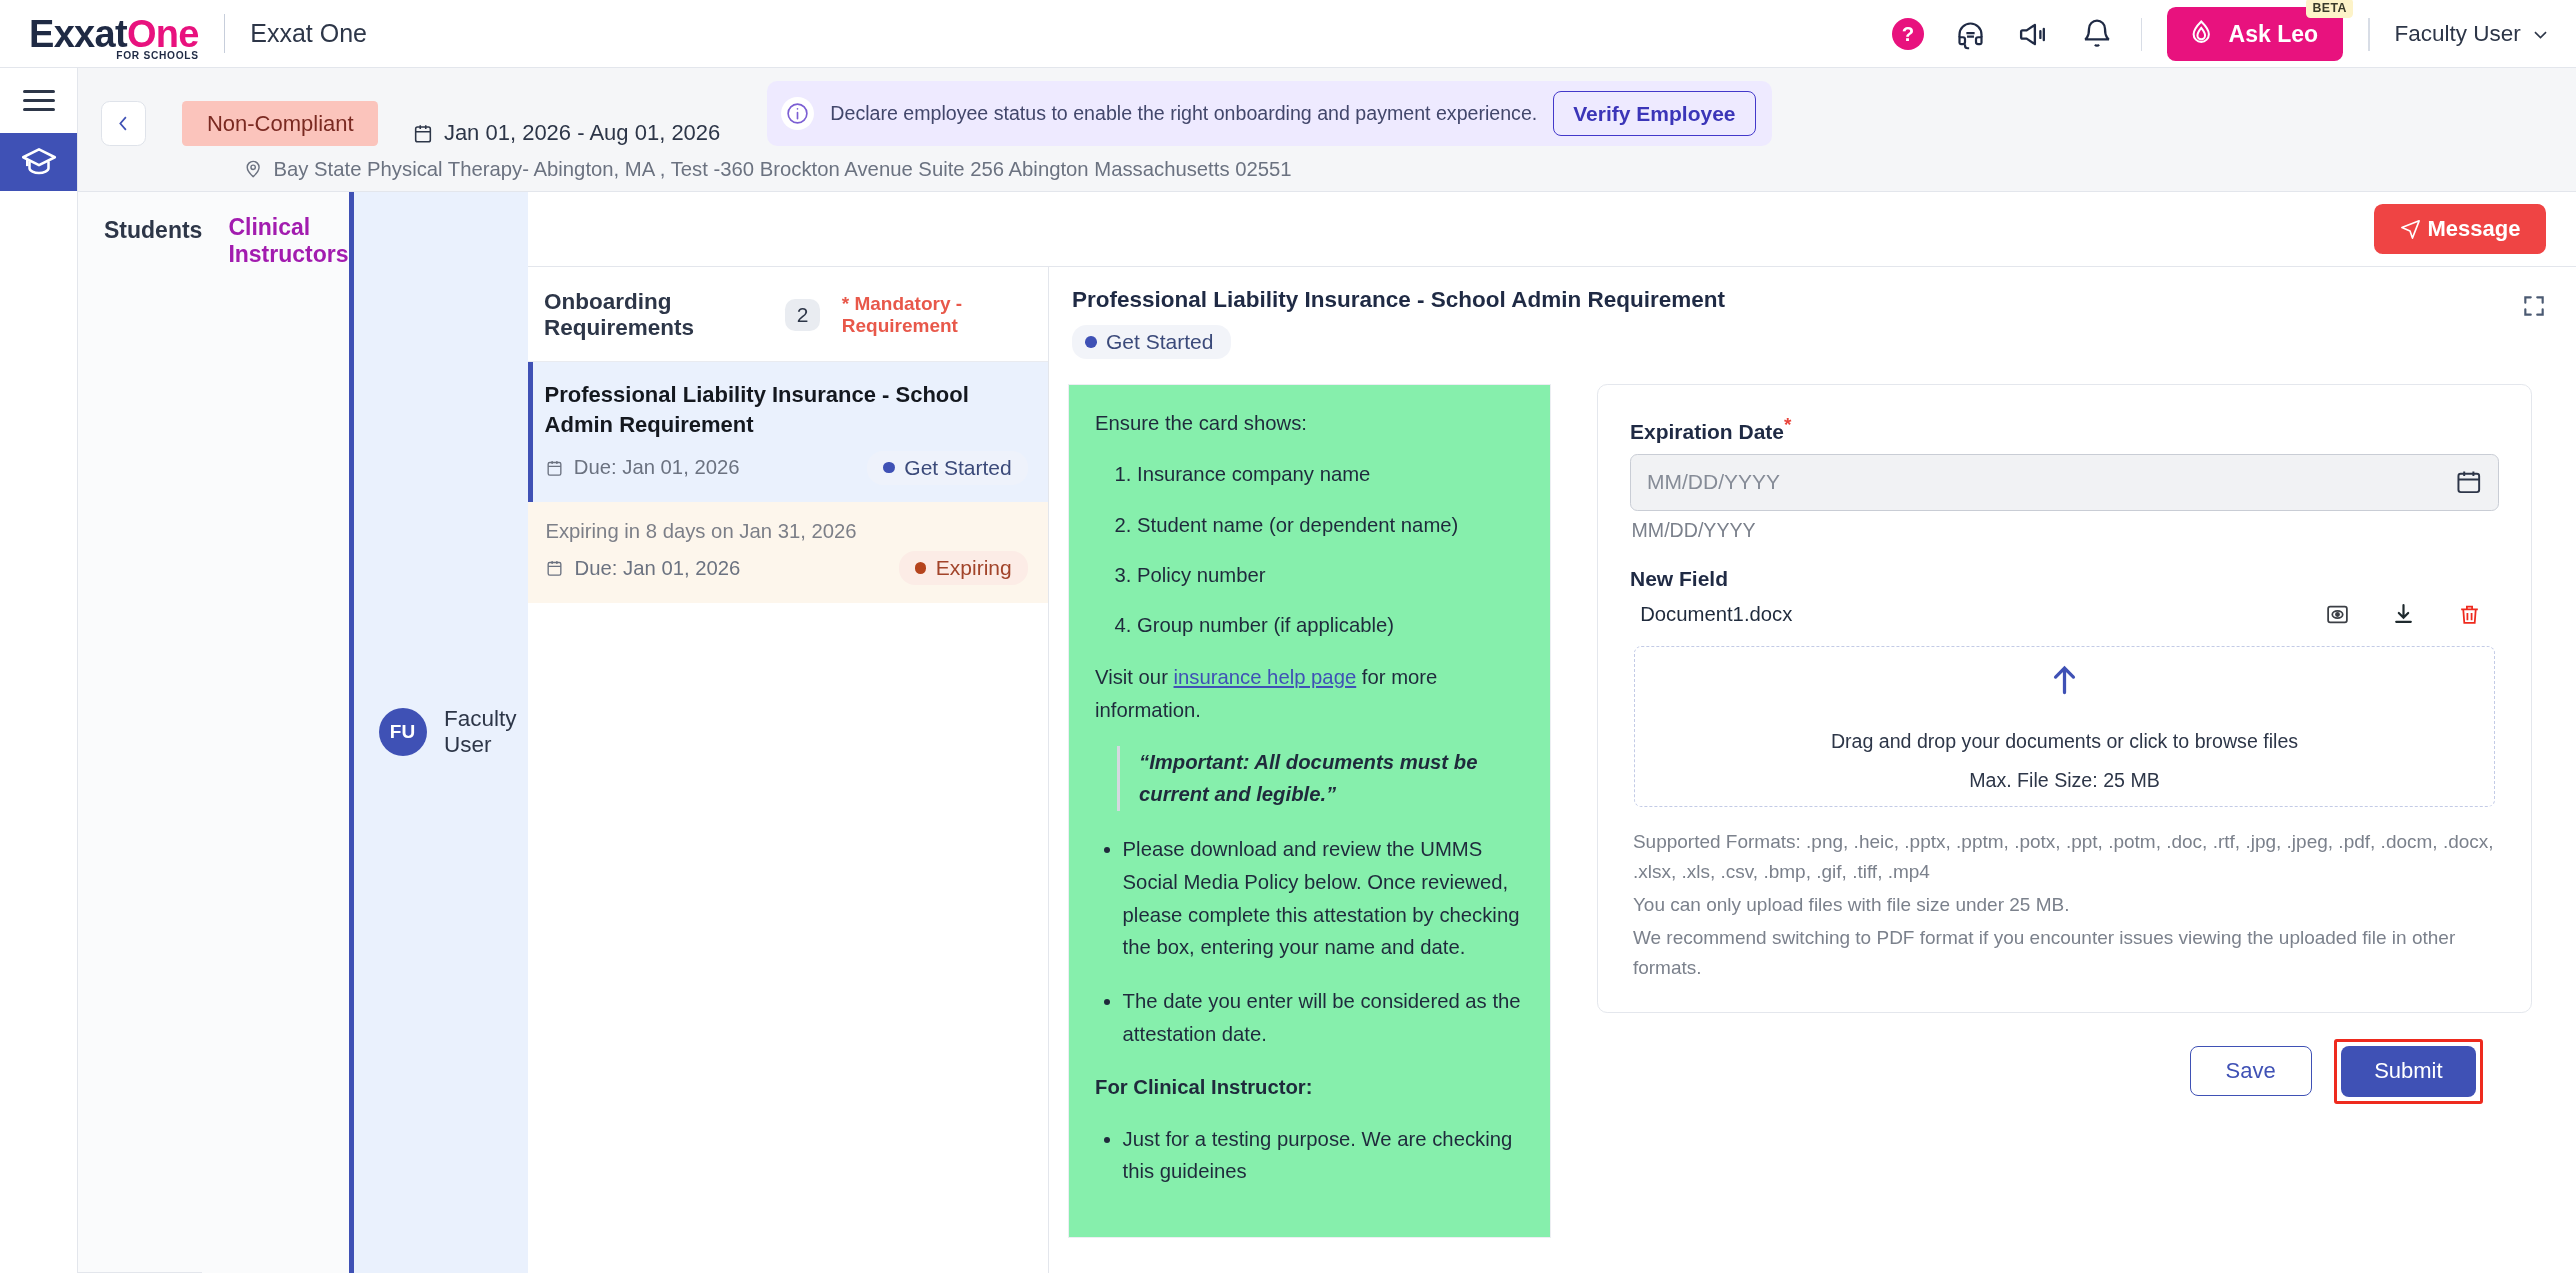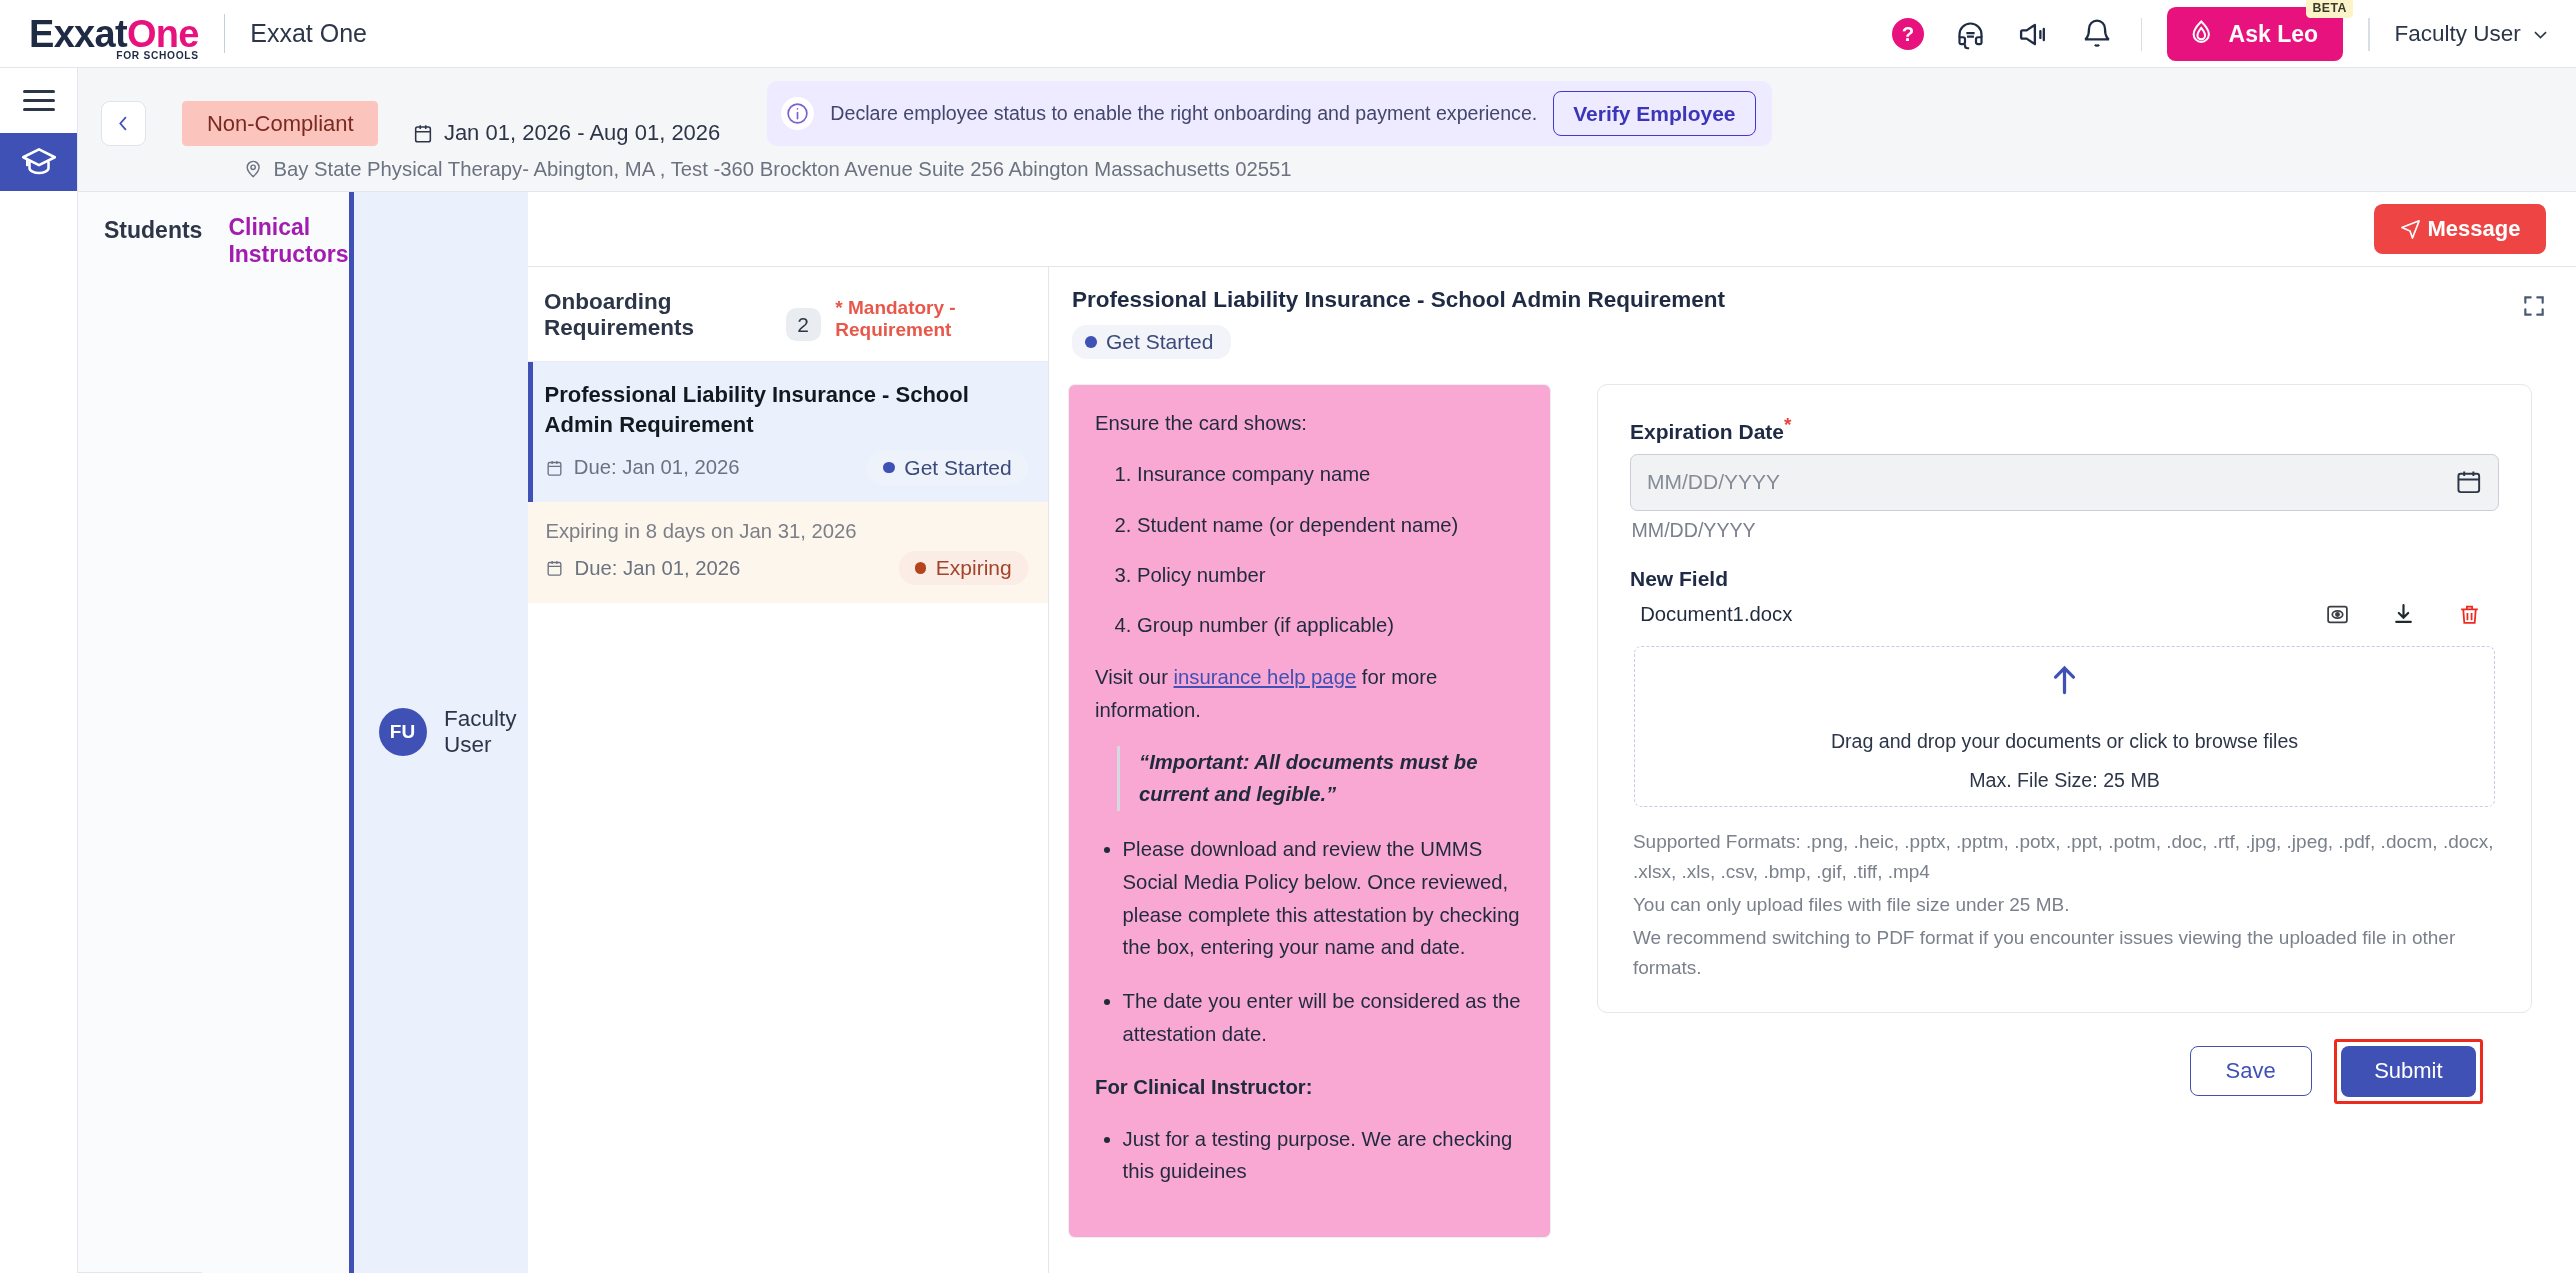--- a/index.html
+++ b/index.html
@@ -180,21 +180,21 @@
   }
 
   .work-body { flex: 1; display: flex; min-height: 0; }
 
   
   .reqlist {
     width: 521px; flex: 0 0 521px; border-right: 0.7px solid #e3e6ec;
     display: flex; flex-direction: column; background: #fff;
   }
   .reqlist-head {
-    display: flex; align-items: flex-end; gap: 9px;
+    display: flex; align-items: center; gap: 16px;
     padding: 22px 14.5px 20.3px 16px; border-bottom: 0.7px solid #e9ebf0;
   }
   .reqlist-title { font-size: 22.5px; font-weight: bold; color: #2d3648; }
   .count-pill {
     background: #e9ecf1; color: #2d3648; border-radius: 10.2px;
     padding: 4.4px 11.6px; font-size: 21px;
   }
   .mandatory-note { font-size: 19px; color: #e8584a; font-weight: bold; margin-left: 5.8px; }
 
   .req-card { padding: 17.4px 20.3px 17.4px 17.4px; cursor: pointer; }
@@ -231,21 +231,21 @@
     border-radius: 14.5px; padding: 5.1px 17.4px 5.1px 13px;
     font-size: 21px; margin-top: 11.6px;
   }
   .expand-ic { position: absolute; right: 29px; top: 26px; cursor: pointer; }
 
   .detail-body { flex: 1; display: flex; min-height: 0; overflow: hidden; }
 
   
   .instr-col { width: 522px; flex: 0 0 522px; padding: 11.6px 20.3px 0 19px; }
   .instr-card {
-    background: #f9a8d4; border: 0.7px solid #eceef2; border-radius: 7px;
+    background: #86efac; border: 0.7px solid #eceef2; border-radius: 0;
     padding: 22px 26px 29px 26px; height: 854px; overflow: hidden;
     font-size: 20.3px; line-height: 1.62; color: #1f2a3c;
   }
   .instr-card p { margin-bottom: 19px; }
   .instr-card ol { margin: 19px 0 19px 42px; }
   .instr-card ol li { margin-bottom: 17.4px; }
   .instr-card ul { margin: 7.3px 0 19px 27.6px; }
   .instr-card ul li { margin-bottom: 20.3px; }
   .instr-link { color: #3f51b5; text-decoration: underline; cursor: pointer; }
   .quote {

